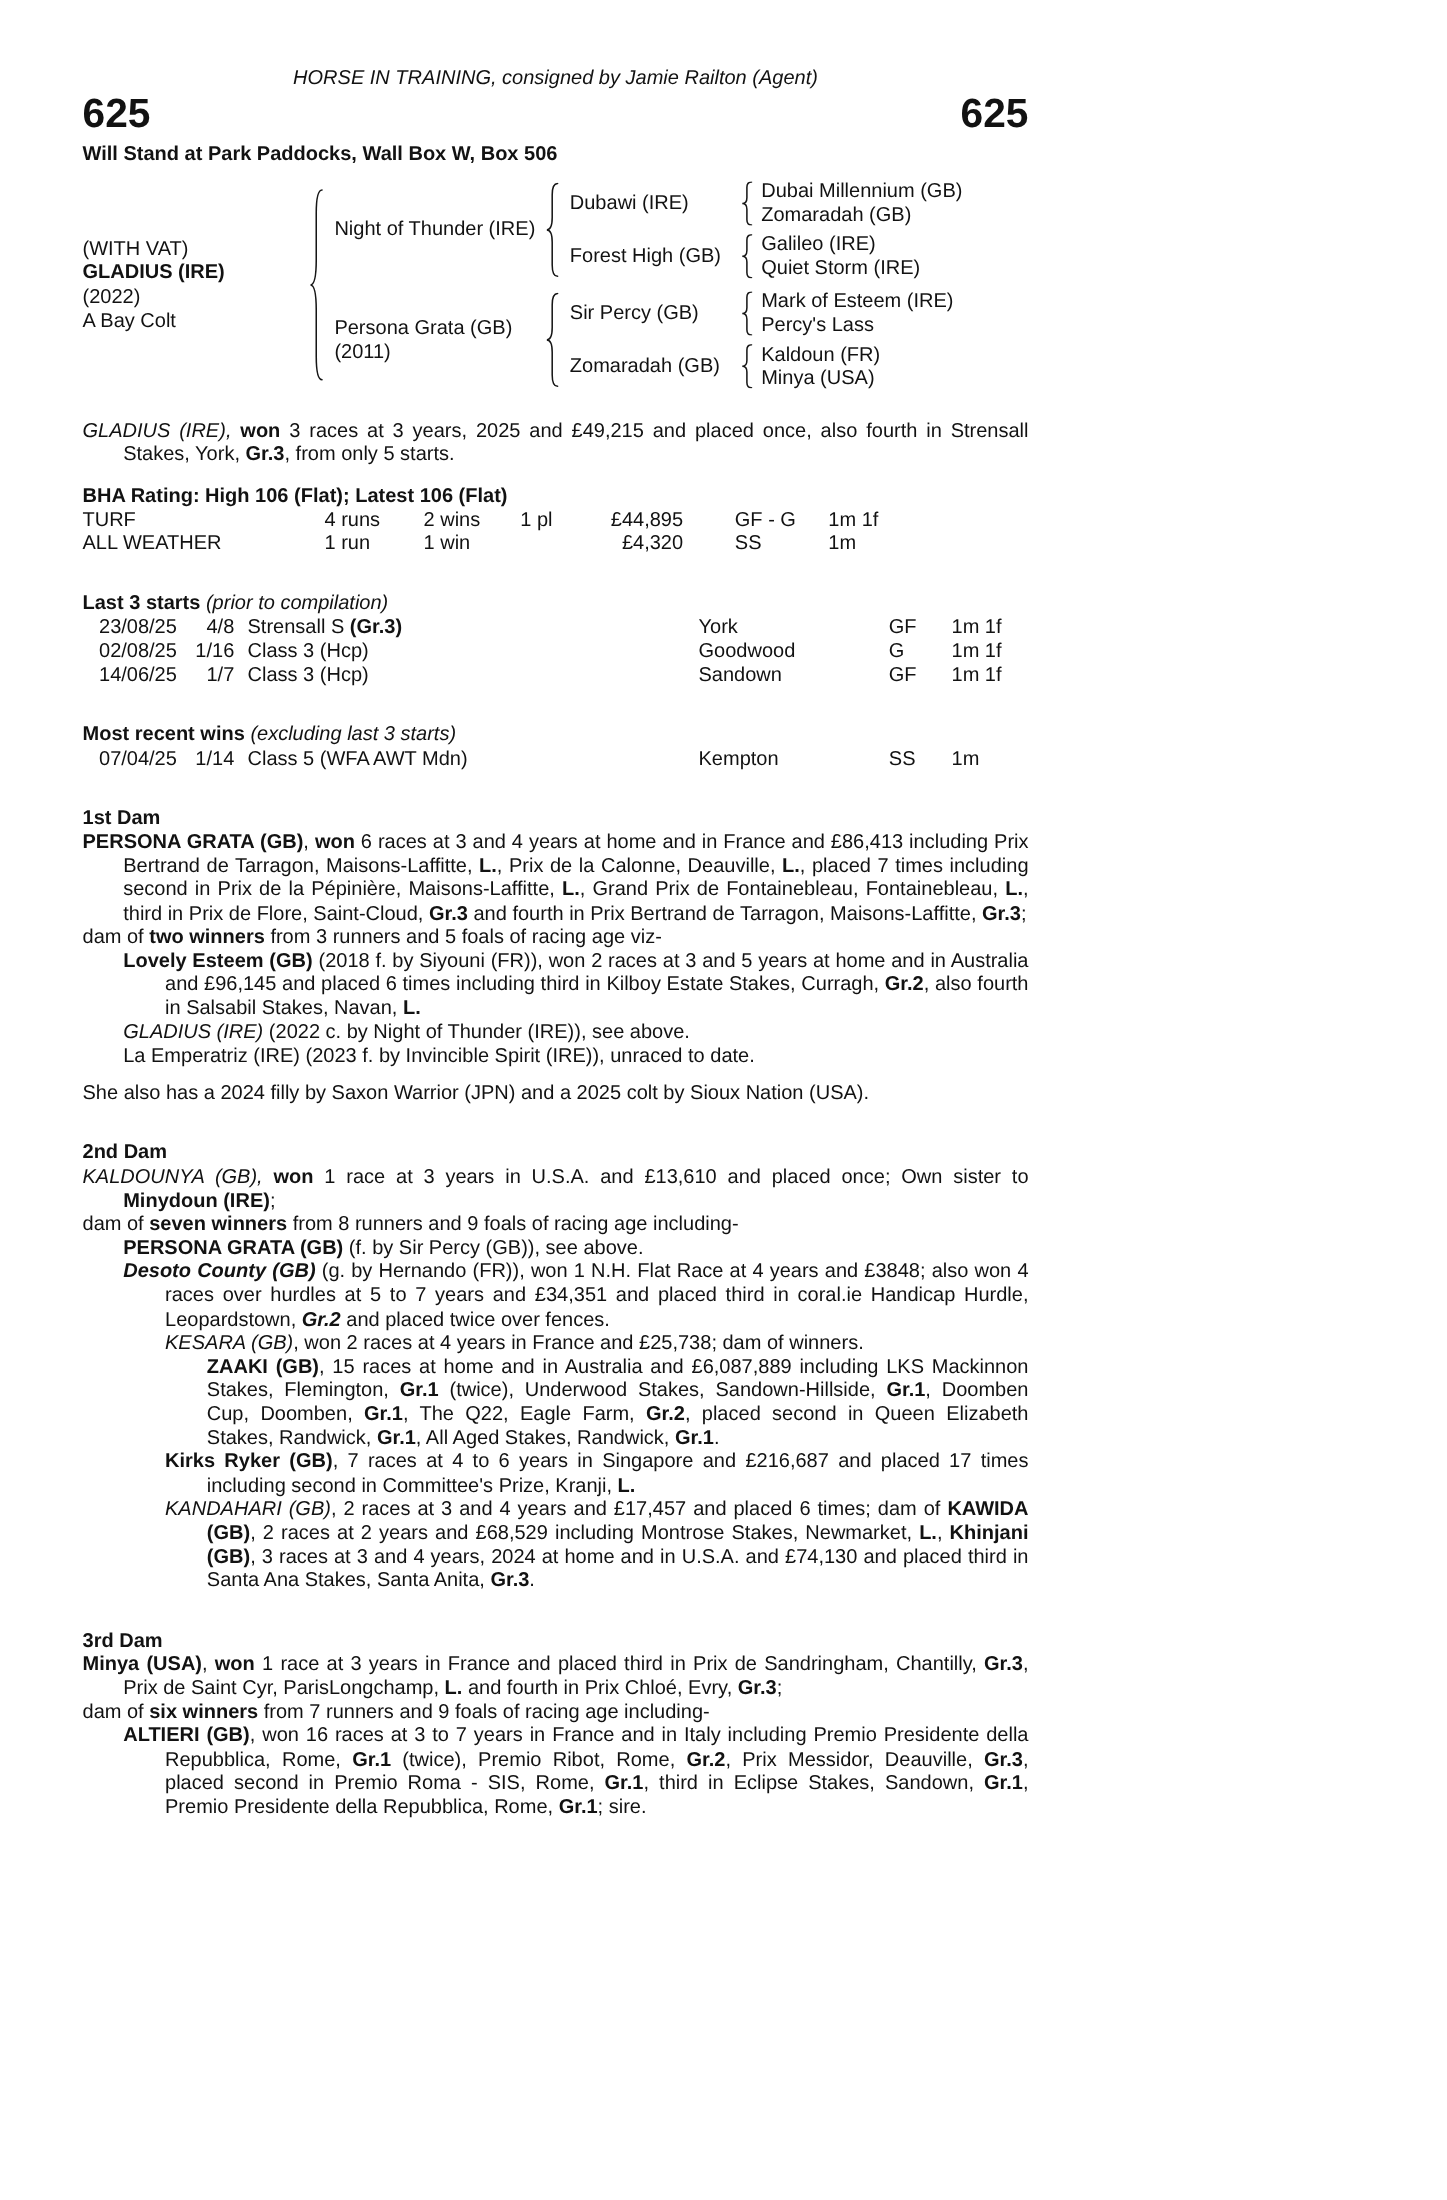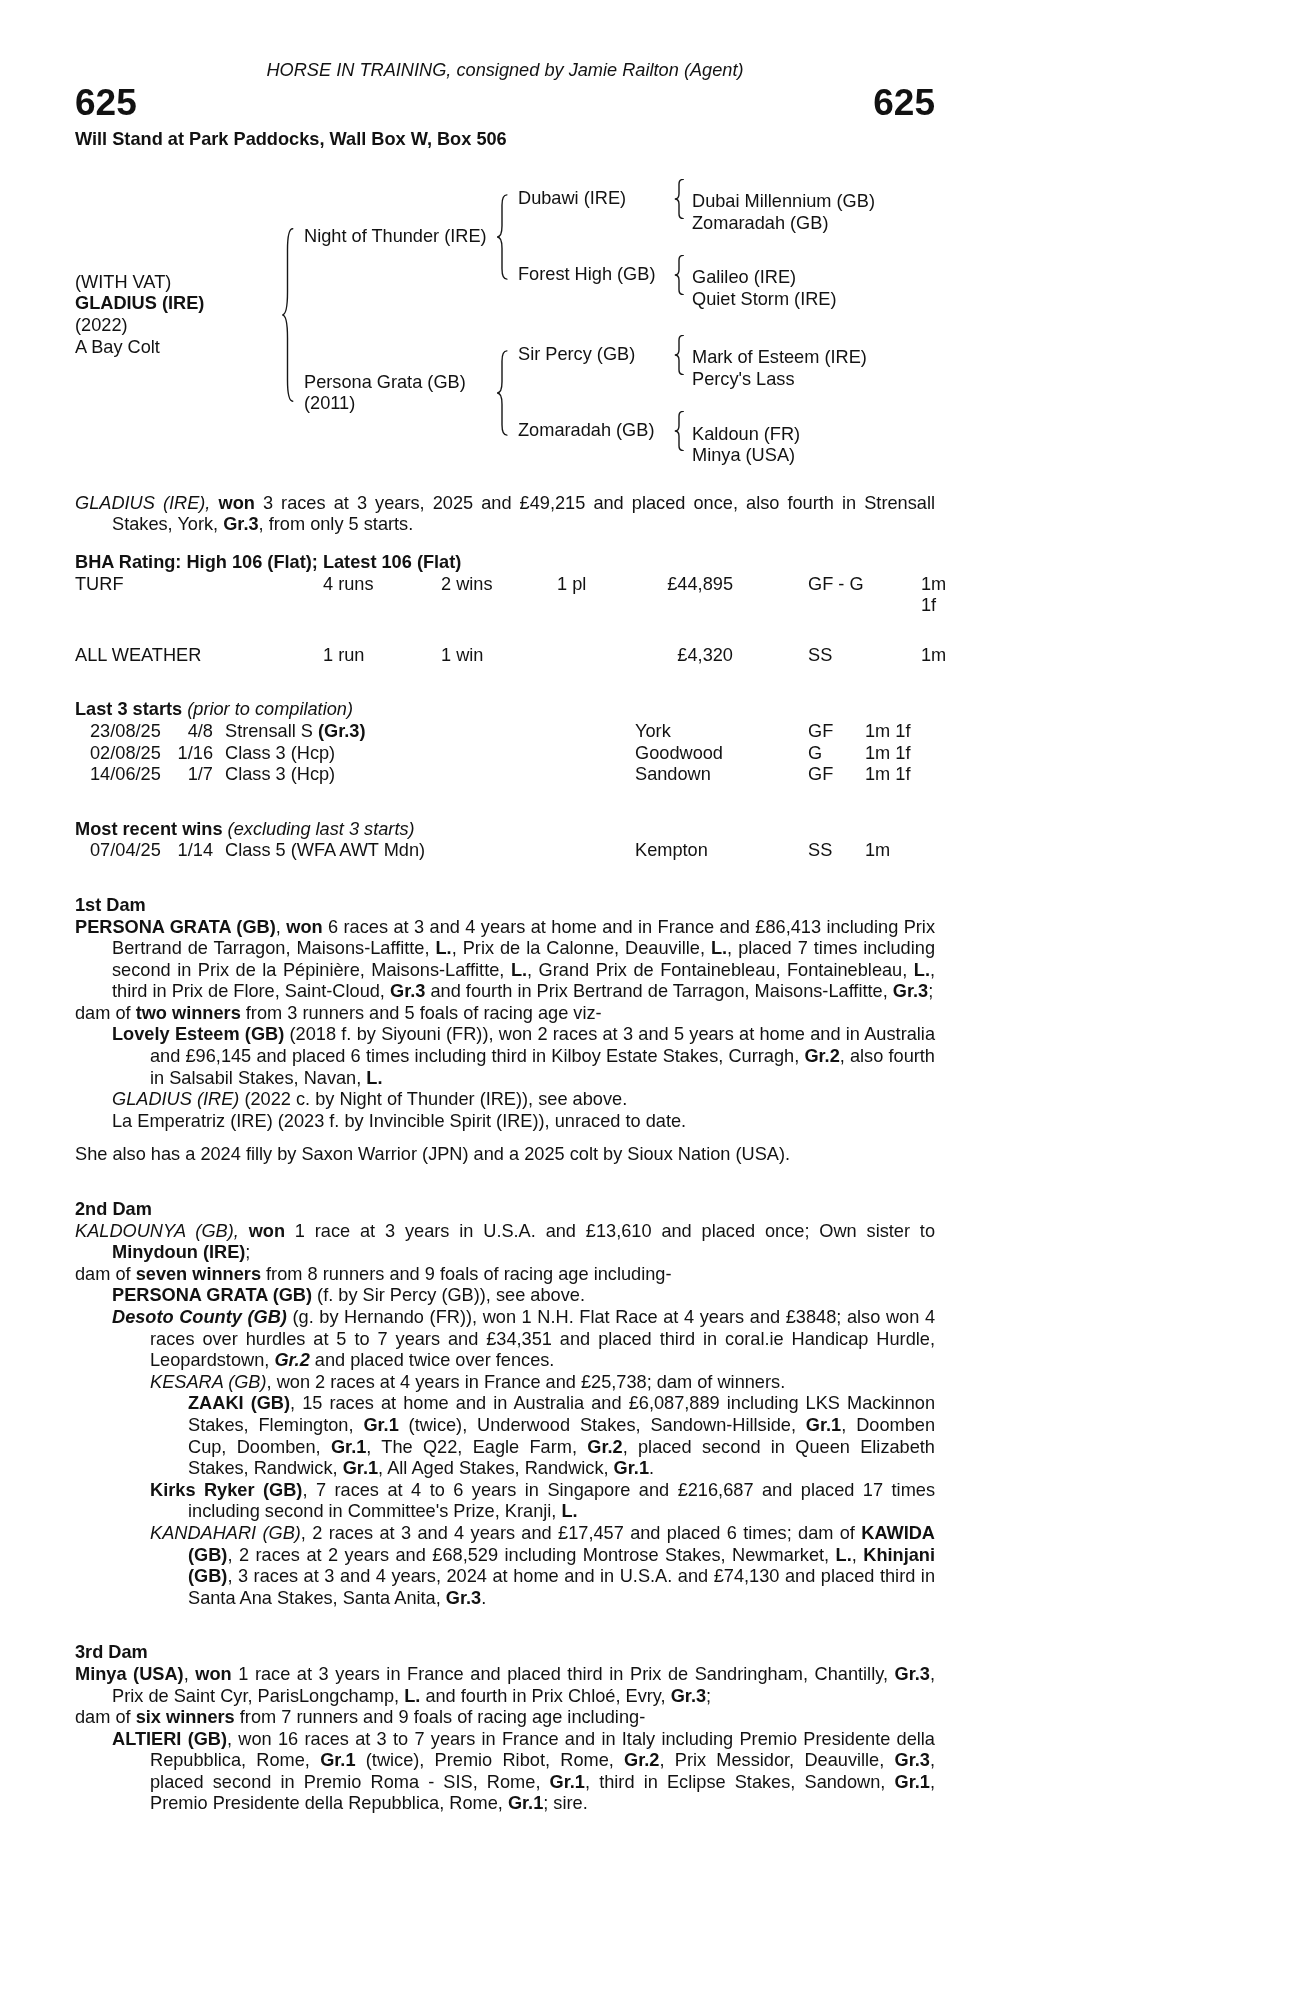--- a/index.html
+++ b/index.html
@@ -32,30 +32,30 @@
   .brace path{fill:none;stroke:#161616;stroke-width:1.4;vector-effect:non-scaling-stroke;stroke-linecap:round;}
   .gen1-brace svg{width:15px;height:176px;}
   .half-brace svg{width:14px;height:86px;}
   .pair-brace svg{width:12px;height:40px;}
   .ped-gen{flex:1;display:flex;flex-direction:column;gap:9px;}
   .ped-half{display:flex;align-items:center;}
   .parent-cell{width:200px;flex:0 0 auto;padding-left:9px;box-sizing:border-box;}
   .gp-col{flex:1;display:flex;flex-direction:column;gap:5px;}
   .gp-row{display:flex;align-items:center;}
   .gp-name{width:164px;flex:0 0 auto;padding-left:9px;box-sizing:border-box;}
-  .ggp-col{flex:1;padding-left:7px;margin-top:28px;}
+  .ggp-col{flex:1;padding-left:7px;}
 
   
   .rt{margin:0;text-align:justify;}
   .race-record{margin-top:26px;padding-left:37px;text-indent:-37px;}
 
   
   .rating-block{margin-top:16px;}
   .grid{display:grid;}
-  .rating-grid{grid-template-columns:220px 90px 88px 78px 70px 132px auto;gap:28px;}
+  .rating-grid{grid-template-columns:220px 90px 88px 78px 70px 132px auto;}
   .rating-grid .cell-earnings{text-align:right;}
   .rating-grid .cell-going{padding-left:47px;}
 
   
   .starts-block{margin-top:33px;}
   .starts-grid{grid-template-columns:98px 40px 422px 173px 57px auto;}
   .starts-grid .cell-date{padding-left:15px;box-sizing:border-box;}
   .starts-grid .cell-result{text-align:right;}
   .starts-grid .cell-race{padding-left:12px;box-sizing:border-box;}
 

